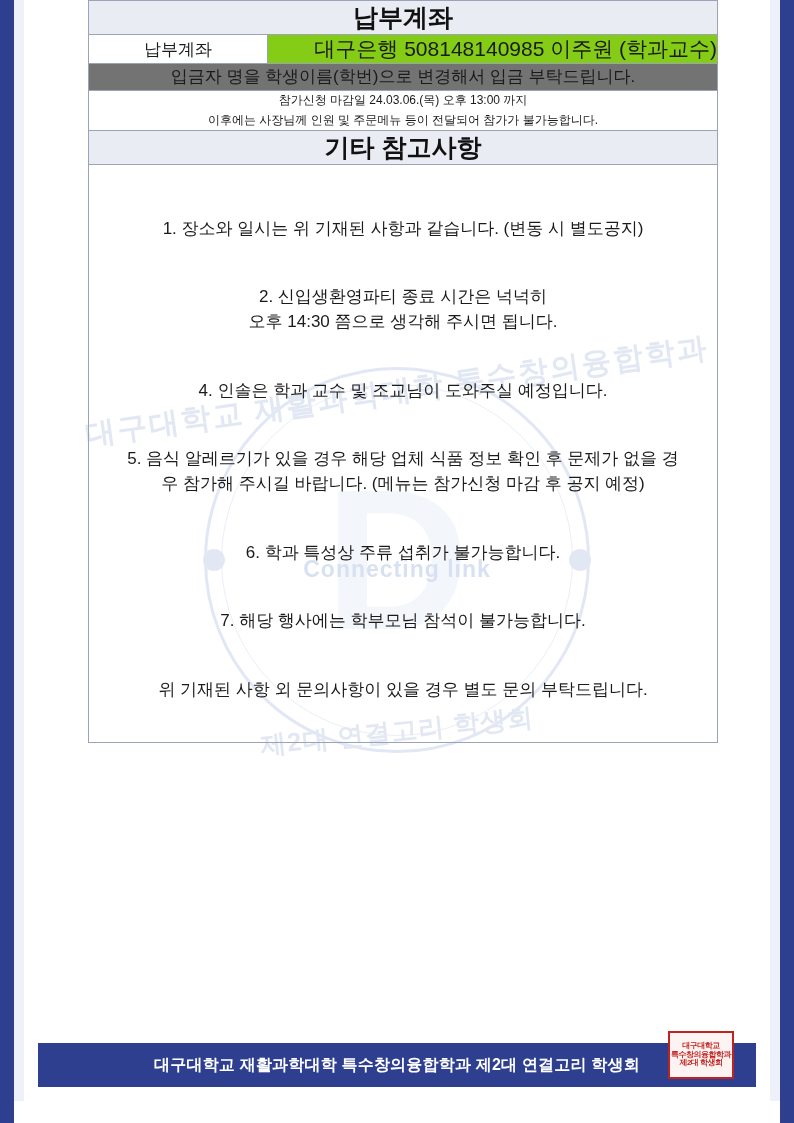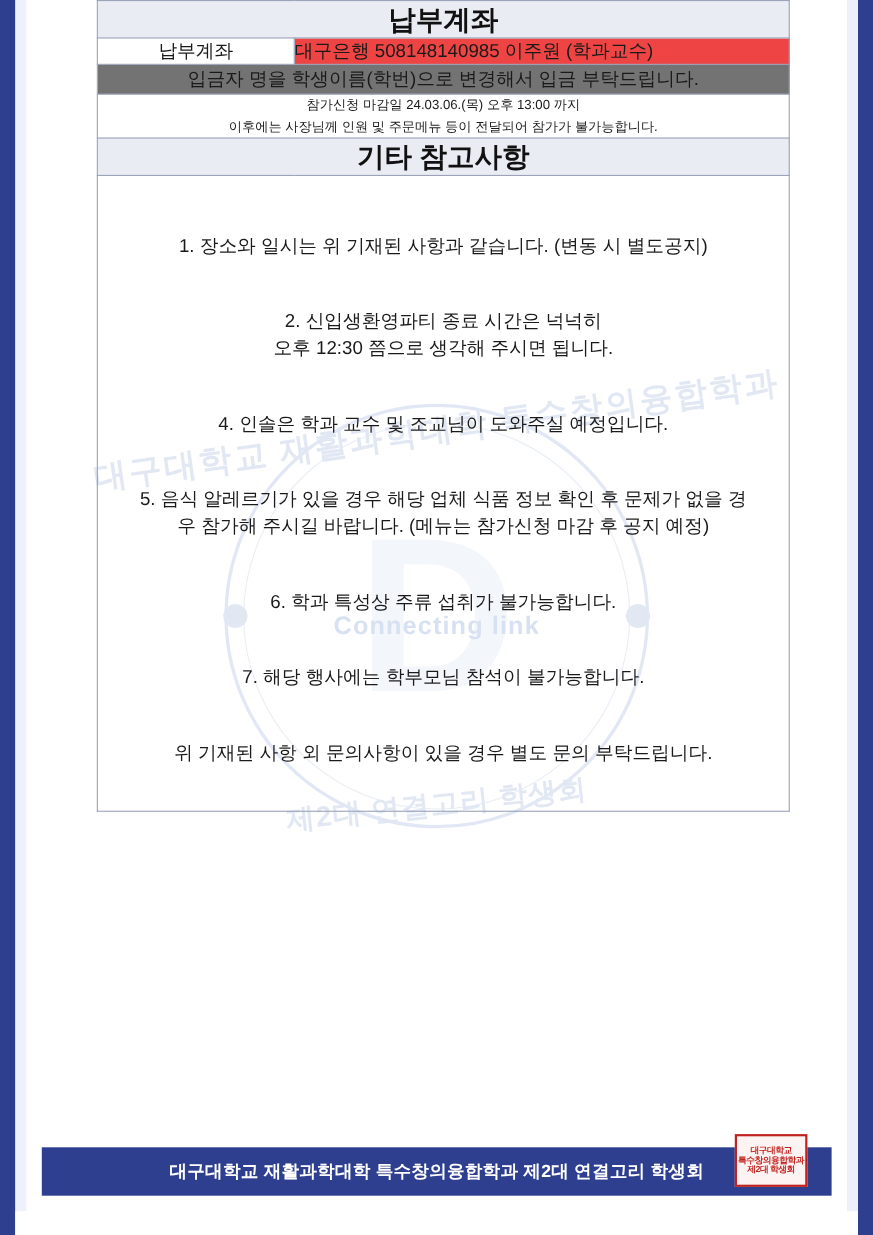--- a/index.html
+++ b/index.html
@@ -159,24 +159,24 @@
     padding: 14px 0 16px 0;
   }
   .label-cell {
     width: 178px;
     text-align: center;
     font-size: 17px;
     padding: 20px 0;
     background: #ffffff;
   }
   .value-cell {
-    text-align: left;
-    font-size: 17px;
+    text-align: right;
+    font-size: 21px;
     padding: 20px 0;
-    background: #ef4444;
+    background: #84cc16;
   }
   .full-cell {
     text-align: center;
     font-size: 17px;
     padding: 22px 10px;
     background: #737373;
     line-height: 1.55;
   }
   .notice-cell {
     text-align: center;
@@ -295,21 +295,21 @@
       </tr>
       <tr>
         <td class="hdr-cell" colspan="2">기타 참고사항</td>
       </tr>
     </tbody>
       </table>
 
     <div class="notes-wrap">
       <p class="note">1. 장소와 일시는 위 기재된 사항과 같습니다. (변동 시 별도공지)</p>
       <p class="note">2. 신입생환영파티 종료 시간은 넉넉히
-오후 12:30 쯤으로 생각해 주시면 됩니다.</p>
+오후 14:30 쯤으로 생각해 주시면 됩니다.</p>
       <p class="note">4. 인솔은 학과 교수 및 조교님이 도와주실 예정입니다.</p>
       <p class="note">5. 음식 알레르기가 있을 경우 해당 업체 식품 정보 확인 후 문제가 없을 경
 우 참가해 주시길 바랍니다. (메뉴는 참가신청 마감 후 공지 예정)</p>
       <p class="note">6. 학과 특성상 주류 섭취가 불가능합니다.</p>
       <p class="note">7. 해당 행사에는 학부모님 참석이 불가능합니다.</p>
       <p class="note">위 기재된 사항 외 문의사항이 있을 경우 별도 문의 부탁드립니다.</p>
     </div>
 
   </div>
 

